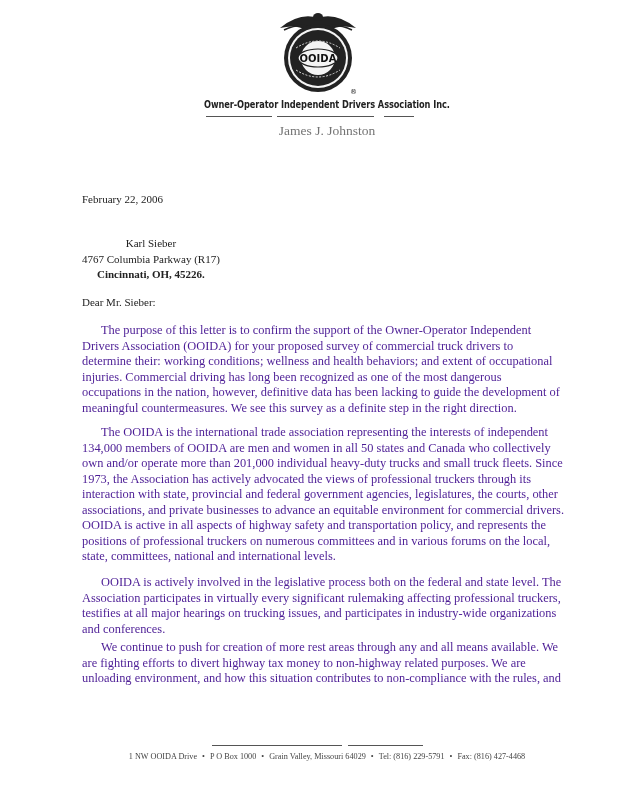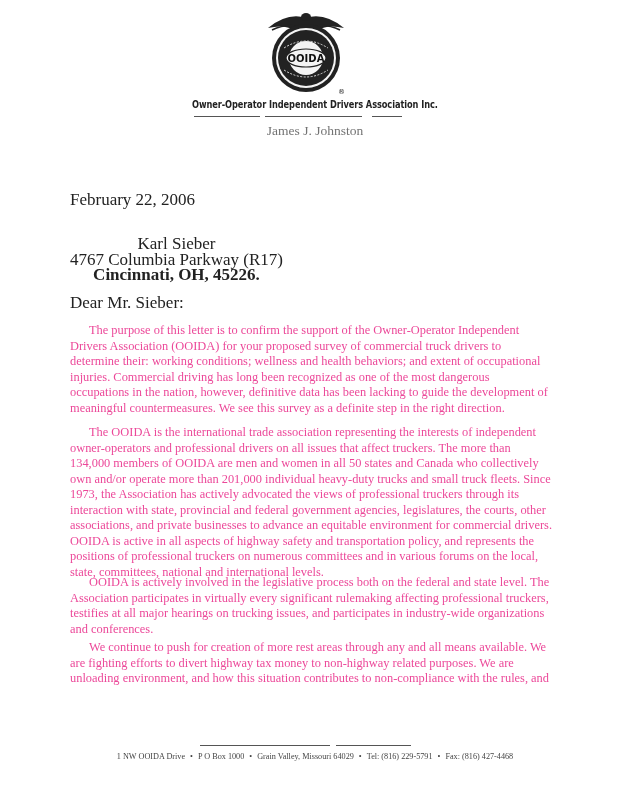--- a/index.html
+++ b/index.html
@@ -1,38 +1,38 @@
 <!DOCTYPE html>
 <html><head>
   <meta charset="utf-8">
   <style>
     html, body { margin: 0; padding: 0; background: #ffffff; }
     body { width: 630px; height: 794px; position: relative; overflow: hidden;
            font-family: "Liberation Serif", "DejaVu Serif", serif; color: #1a1a1a; }
-    .page { position: absolute; left: 0; top: 0; width: 522px; height: 794px; }
+    .page { position: absolute; left: 12px; top: 0; width: 522px; height: 794px; }
 
     .logo { position: absolute; left: 258px; top: 4px; width: 96px; height: 92px; }
     .org-name { position: absolute; left: 0; top: 99px; width: 630px; text-align: center;
                 font-family: "DejaVu Sans", sans-serif; font-weight: bold; font-size: 9.6px;
                 letter-spacing: -0.1px; color: #222; transform: scaleX(0.86); transform-origin: 314px 0; }
     .rule { position: absolute; height: 1px; background: #555; }
     .president-name { position: absolute; left: 0; top: 123px; width: 630px; text-align: center;
                       font-size: 13.5px; color: #737373; }
     .president-title { position: absolute; left: 0; top: 139px; width: 630px; text-align: center;
                        font-size: 9px; font-style: italic; color: #333; }
 
-    .txt { position: absolute; left: 70px; font-size: 17px; line-height: 15.6px; color: #222; }
+    .txt { position: absolute; left: 70px; font-size: 11px; line-height: 15.6px; color: #222; }
     .date { top: 192px; }
     .addr { top: 236px; text-align: center; }
     .addr div { white-space: nowrap; }
     .addr .bold { font-weight: bold; }
     .salutation { top: 295px; text-align: right; }
 
     .para { position: absolute; left: 70px; width: 520px; font-size: 12.4px; line-height: 15.5px;
-            color: #ec4899; }
+            color: #4c1d95; }
     .para .line { white-space: nowrap; display: block; }
     .para .line:first-child { text-indent: 19px; }
     .p1 { top: 323px; }
     .p2 { top: 425px; }
     .p3 { top: 575px; }
     .p4 { top: 640px; }
 
     .footer-rule1 { position: absolute; left: 200px; top: 745px; width: 130px; height: 1px; background: #555; }
     .footer-rule2 { position: absolute; left: 336px; top: 745px; width: 75px; height: 1px; background: #555; }
     .footer { position: absolute; left: 0; top: 752px; width: 630px; text-align: center;
@@ -81,21 +81,20 @@
   <div class="para p1">
       <span class="line">The purpose of this letter is to confirm the support of the Owner-Operator Independent</span>
       <span class="line">Drivers Association (OOIDA) for your proposed survey of commercial truck drivers to</span>
       <span class="line">determine their: working conditions; wellness and health behaviors; and extent of occupational</span>
       <span class="line">injuries.  Commercial driving has long been recognized as one of the most dangerous</span>
       <span class="line">occupations in the nation, however, definitive data has been lacking to guide the development of</span>
       <span class="line">meaningful countermeasures.  We see this survey as a definite step in the right direction.</span>
     </div>
   <div class="para p2">
       <span class="line">The OOIDA is the international trade association representing the interests of independent</span>
-      <span class="line">owner-operators and professional drivers on all issues that affect truckers. The more than</span>
       <span class="line">134,000 members of OOIDA are men and women in all 50 states and Canada who collectively</span>
       <span class="line">own and/or operate more than 201,000 individual heavy-duty trucks and small truck fleets. Since</span>
       <span class="line">1973, the Association has actively advocated the views of professional truckers through its</span>
       <span class="line">interaction with state, provincial and federal government agencies, legislatures, the courts, other</span>
       <span class="line">associations, and private businesses to advance an equitable environment for commercial drivers.</span>
       <span class="line">OOIDA is active in all aspects of highway safety and transportation policy, and represents the</span>
       <span class="line">positions of professional truckers on numerous committees and in various forums on the local,</span>
       <span class="line">state, committees, national and international levels.</span>
     </div>
   <div class="para p3">

